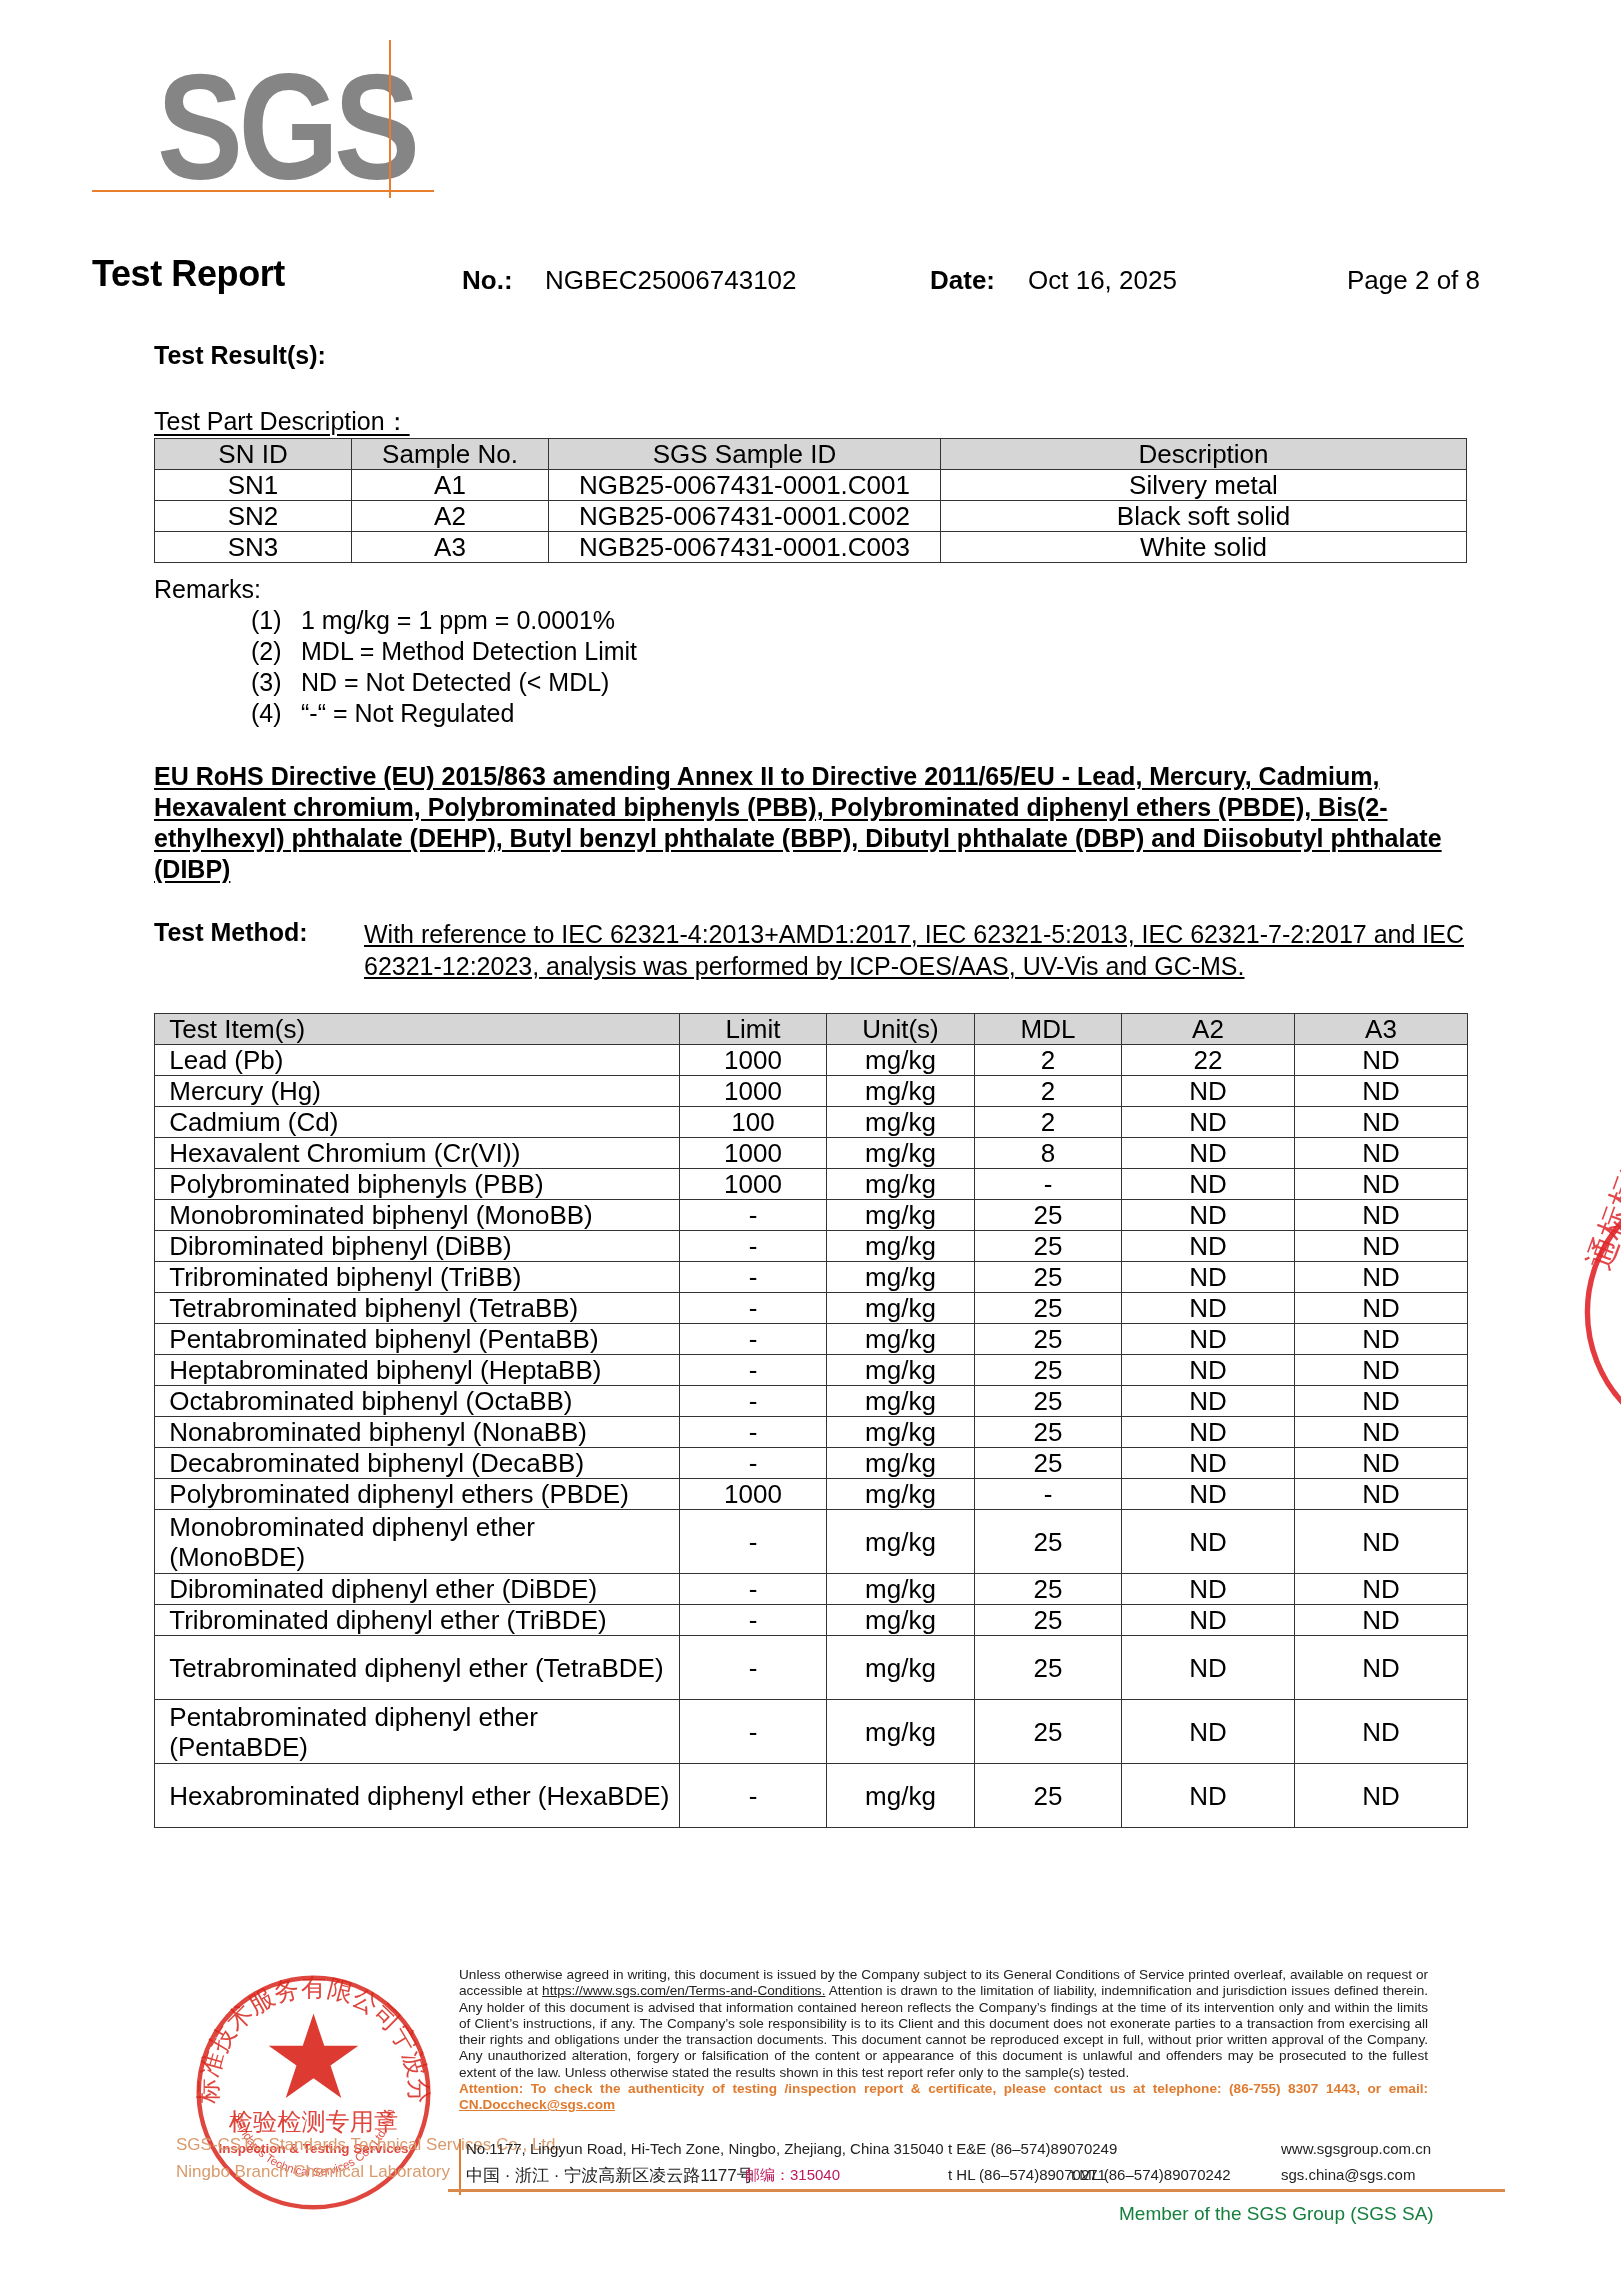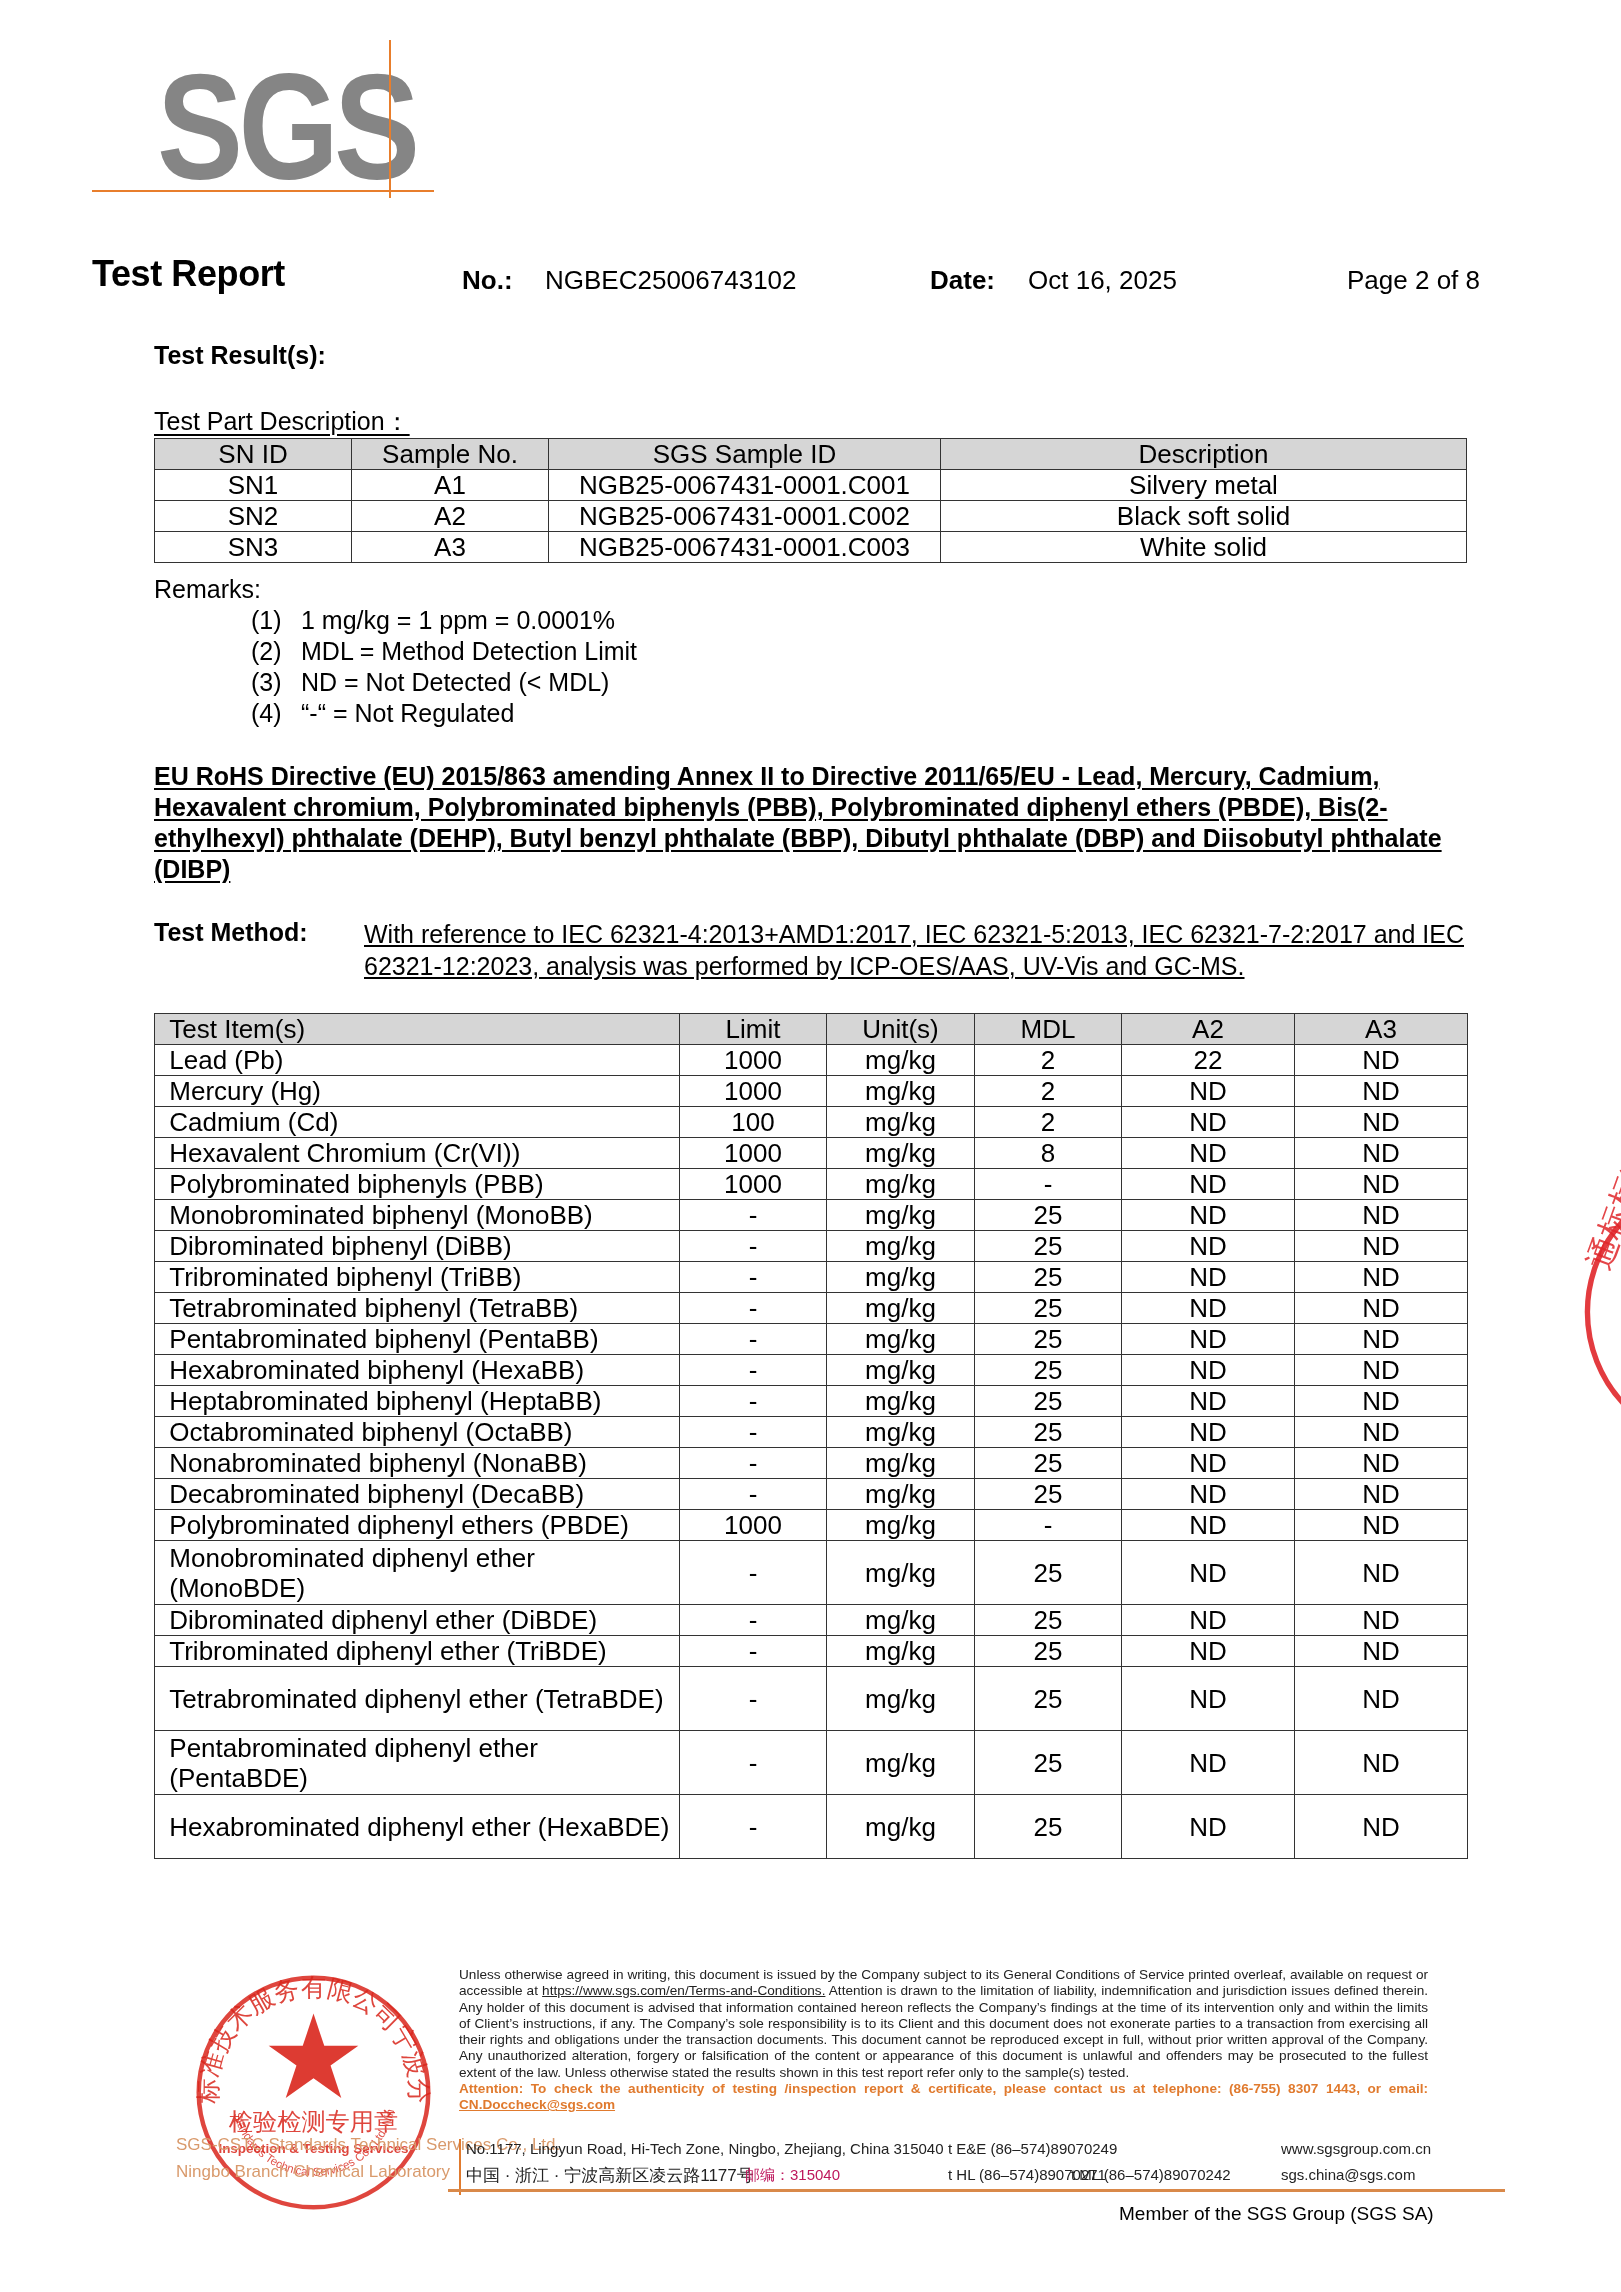--- a/index.html
+++ b/index.html
@@ -58,21 +58,21 @@
   .addr-vline { left: 459px; top: 2139px; width: 1.8px; height: 56px; background: #e07a2e; }
   .addr-hline { left: 448px; top: 2189px; width: 1057px; height: 2.7px; background: #d9894a; }
   .addr1 { left: 466px; top: 2140px; font-size: 15px; color: #222; }
   .addr1-tel { left: 948px; top: 2140px; font-size: 15px; color: #222; }
   .addr1-web { left: 1281px; top: 2140px; font-size: 15px; color: #222; }
   .addr2 { left: 466px; top: 2164px; font-size: 17px; color: #222; }
   .addr2-post { left: 745px; top: 2166px; font-size: 15px; color: #be185d; }
   .addr2-tel { left: 948px; top: 2166px; font-size: 15px; color: #222; }
   .addr2-tel2 { left: 1071px; top: 2166px; font-size: 15px; color: #222; }
   .addr2-mail { left: 1281px; top: 2166px; font-size: 15px; color: #222; }
-  .member { left: 1119px; top: 2203px; font-size: 19px; color: #000000; }
+  .member { left: 1119px; top: 2203px; font-size: 19px; color: #15803d; }
 
   .company1 { left: 176px; top: 2135px; font-size: 17px; color: #d99a6c; }
   .company2 { left: 176px; top: 2162px; font-size: 17px; color: #d99a6c; }
 
   .stamp { left: 179px; top: 1958px; width: 269px; height: 269px; }
   .stamp-side { left: 1574px; top: 1164px; width: 179px; height: 296px; overflow: hidden; }
 </style>
 </head>
 <body>
 
@@ -229,28 +229,20 @@
       <tr class="r1">
         <td class="item">Tetrabrominated biphenyl (TetraBB)</td>
         <td>-</td>
         <td>mg/kg</td>
         <td>25</td>
         <td>ND</td>
         <td>ND</td>
       </tr>
       <tr class="r1">
         <td class="item">Pentabrominated biphenyl (PentaBB)</td>
-        <td>-</td>
-        <td>mg/kg</td>
-        <td>25</td>
-        <td>ND</td>
-        <td>ND</td>
-      </tr>
-      <tr class="r1">
-        <td class="item">Hexabrominated biphenyl (HexaBB)</td>
         <td>-</td>
         <td>mg/kg</td>
         <td>25</td>
         <td>ND</td>
         <td>ND</td>
       </tr>
       <tr class="r1">
         <td class="item">Heptabrominated biphenyl (HeptaBB)</td>
         <td>-</td>
         <td>mg/kg</td>

